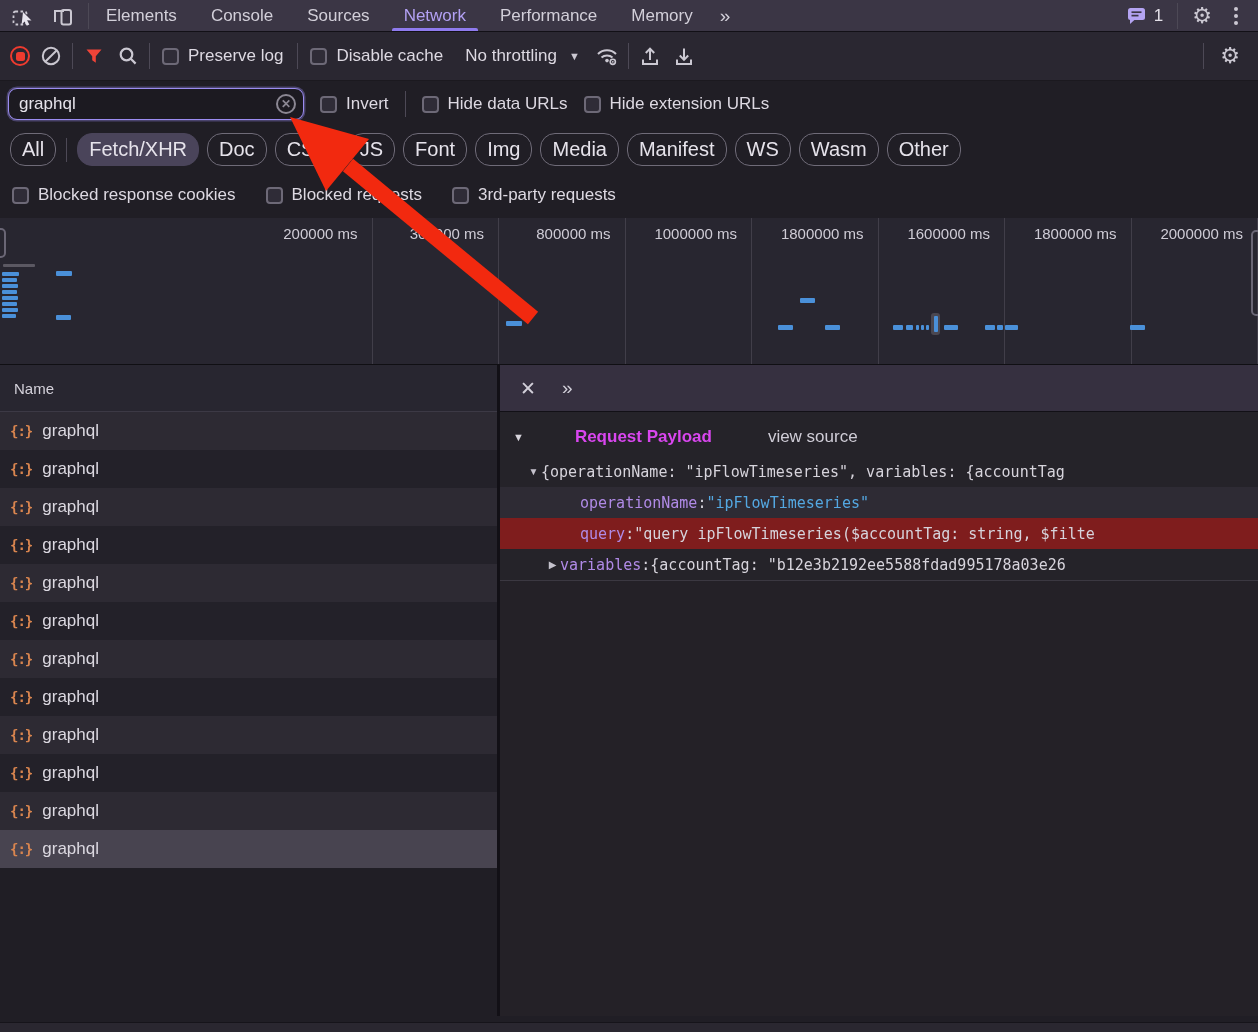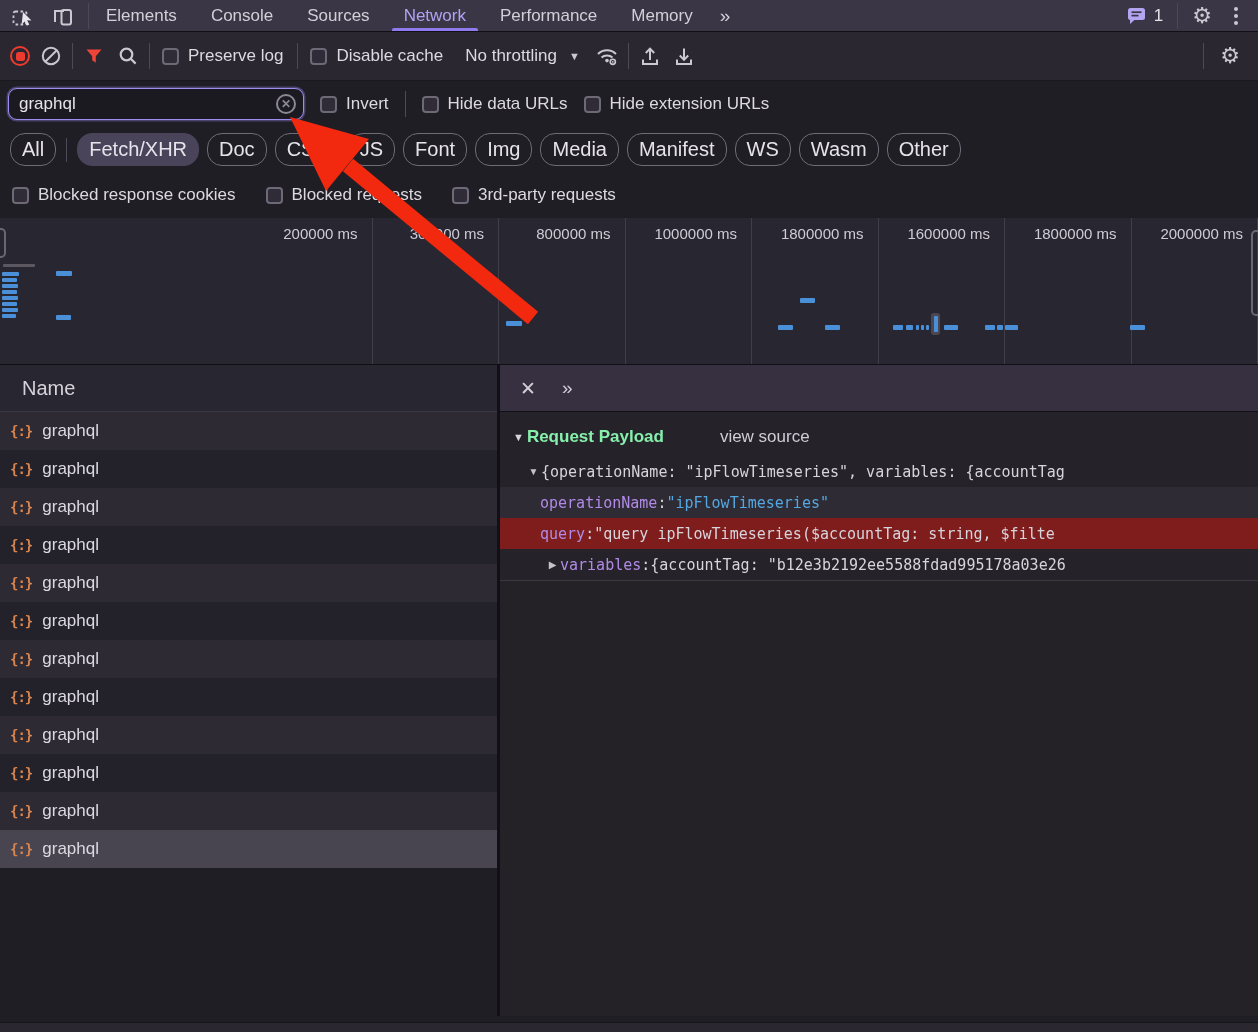--- a/index.html
+++ b/index.html
@@ -52,41 +52,41 @@
   .tl-col { width:126.5px; flex:none; border-right:1px solid #413e49; padding:7px 14px 0 0; font-size:15px; color:#cfccd6; text-align:right; }
   .tl-bar { position:absolute; background:#4a90d9; border-radius:1px; }
   .tl-bar.muted { background:#5b5862; }
   .tl-pill { position:absolute; background:#4a4751; border-radius:3px; display:flex; align-items:center; justify-content:center; }
   .tl-pill-bar { width:4px; height:16px; background:#4a90d9; border-radius:1px; }
   .tl-handle { position:absolute; border:2px solid #6a6675; border-radius:5px; background:transparent; }
 
   
   .split { display:flex; height:651px; }
   .left { width:500px; flex:none; background:#201e25; border-right:3px solid #121016; display:flex; flex-direction:column; }
-  .name-header { height:47px; flex:none; background:#282630; border-bottom:1px solid #3c3945; display:flex; align-items:center; padding:0 22px; font-size:20px; color:#d5d2db; cursor:pointer; }
+  .name-header { height:47px; flex:none; background:#282630; border-bottom:1px solid #3c3945; display:flex; align-items:center; padding:0 14px; font-size:15px; color:#d5d2db; cursor:pointer; }
   .req-row { height:38px; flex:none; display:flex; align-items:center; gap:10px; padding:0 10px; font-size:17px; color:#dcd9e1; cursor:pointer; }
   .req-row.odd { background:#2d2a33; } .req-row.even { background:#232129; } .req-row.selected { background:#484450; }
   .braces { color:#d9854f; font-family:"DejaVu Sans Mono",monospace; font-size:14px; font-weight:bold; letter-spacing:-1px; flex:none; }
 
   .right { flex:1; min-width:0; background:#252329; display:flex; flex-direction:column; position:relative; }
   .detail-tabs { height:47px; flex:none; background:#363040; border-bottom:1px solid #121016; display:flex; align-items:center; padding:0 4px; }
   .close-x { font-size:19px; color:#d2cfd9; padding:0 16px; cursor:pointer; }
   .dtab { padding:0 17px; height:100%; display:flex; align-items:center; font-size:17px; color:#d2cfd9; position:relative; cursor:pointer; }
   .dtab.selected { color:#ab94f2; }
   .dtab.selected::after { content:""; position:absolute; left:5px; right:5px; bottom:0; height:3px; background:#9a82f0; border-radius:2px 2px 0 0; }
 
   .payload-head { display:flex; align-items:center; padding:15px 0 9px 13px; font-size:17px; }
   .ph-tri { font-size:11px; color:#d7d4dc; margin-right:3px; }
-  .ph-title { font-weight:bold; color:#86efac; }
+  .ph-title { font-weight:bold; color:#d946ef;margin-left:48px; }
   .view-source { color:#cfccd6; margin-left:56px; cursor:pointer; }
 
   .code { font-family:"DejaVu Sans Mono",monospace; font-size:15px; color:#d7d4dc; }
   .crow { height:31px; display:flex; align-items:center; white-space:nowrap; overflow:hidden; cursor:pointer; }
   .crow .tri { width:15px; flex:none; font-size:10px; color:#c5c2cc; text-align:center; font-family:"Liberation Sans",sans-serif; }
-  .ind1 { padding-left:26px; } .ind2 { padding-left:40px; } .ind2a { padding-left:45px; }
+  .ind1 { padding-left:26px; } .ind2 { padding-left:80px; } .ind2a { padding-left:45px; }
   .key { color:#b08ae6; } .str { color:#54a8e2; }
   .crow.stripe { background:#2e2b34; }
   .crow.hl { background:#7f1d1d; }
   .divider-h { height:1px; background:#3b3841; }
   .payload-rest { flex:1; background:#242127; }
 
   .bottom-strip { position:absolute; left:0; right:0; bottom:0; height:10px; background:#2a2730; border-top:1px solid #16141a; z-index:5; }
   .arrow-overlay { position:absolute; inset:0; z-index:50; pointer-events:none; }
   svg { display:block; }
 </style>

